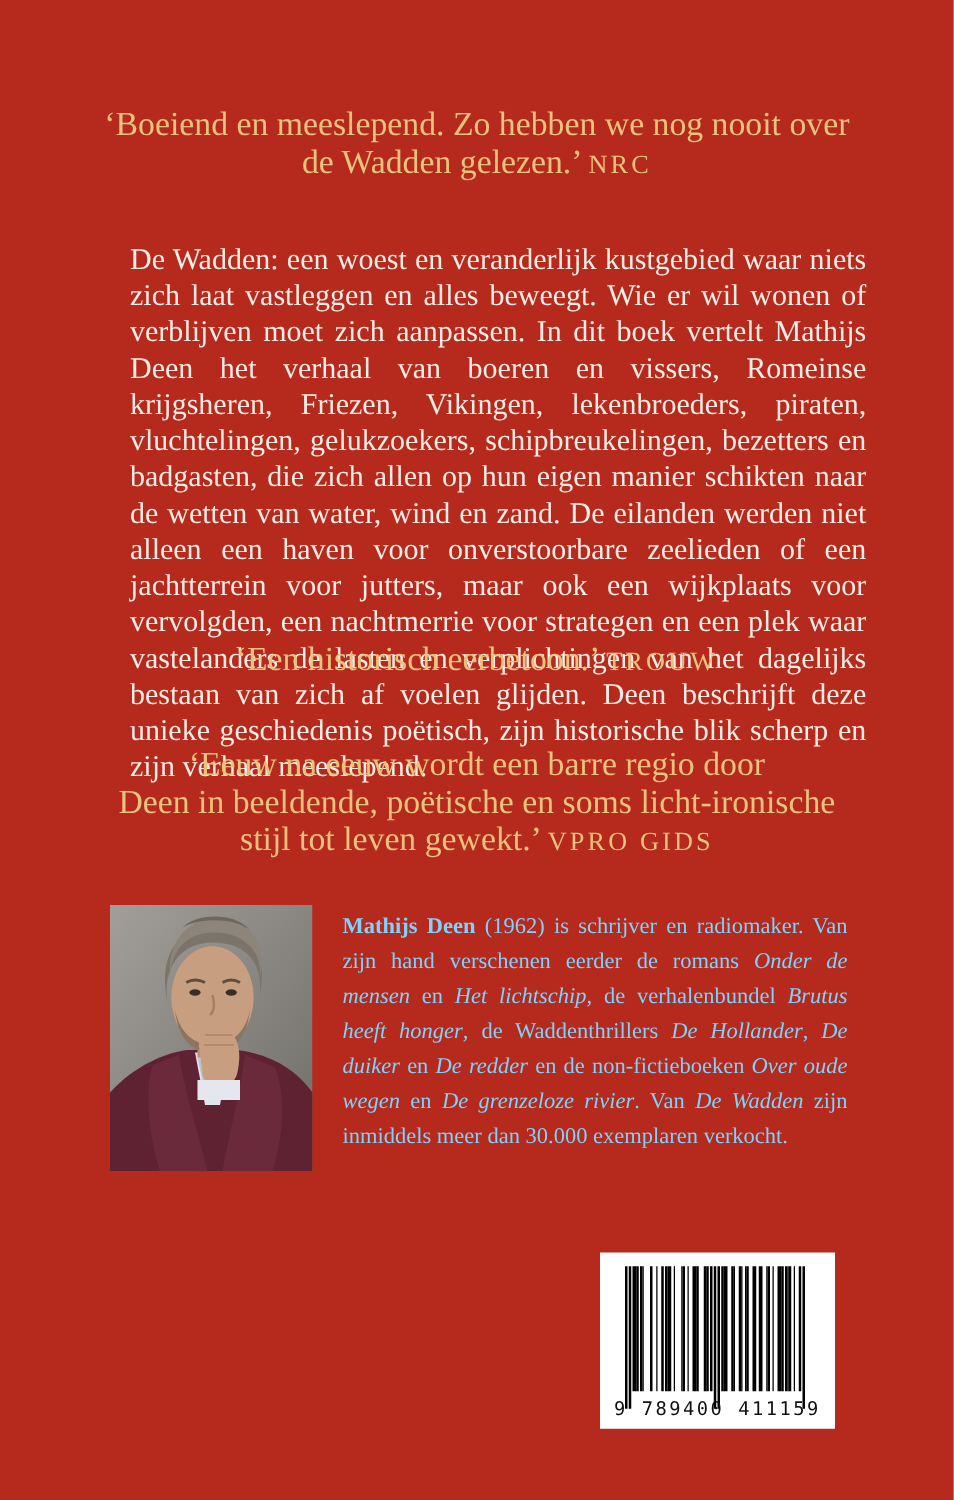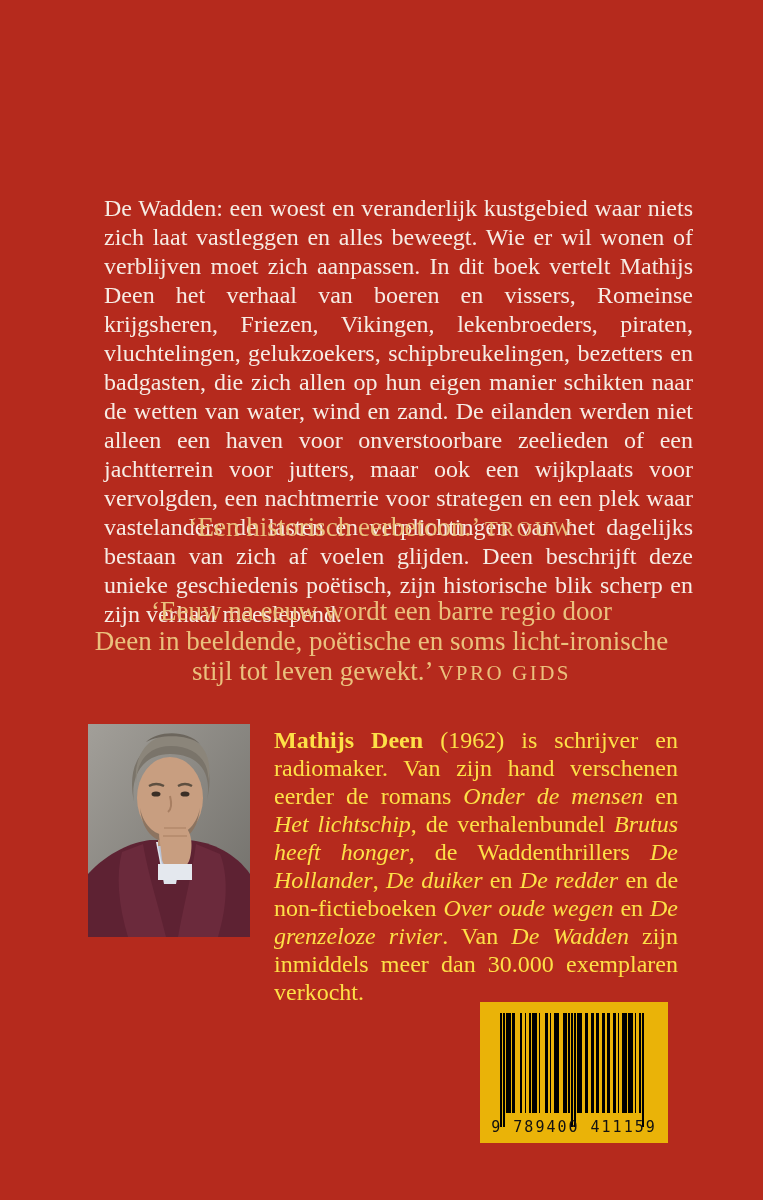--- a/index.html
+++ b/index.html
@@ -36,31 +36,31 @@
   }
   .photo{
     position:absolute;
     left:88px;top:724px;width:162px;height:213px;
   }
   .photo svg{display:block;width:100%;height:100%;}
   .bio{
     position:absolute;
     left:274px;top:726px;width:404px;
     margin:0;
-    color:#fde047;
-    font-size:24px;line-height:28px;
+    color:#7dd3fc;
+    font-size:18px;line-height:28px;
     text-align:justify;
     hyphens:auto;
   }
   .bio .bold{font-weight:bold;}
   .bio .italic{font-style:italic;}
   .barcode-box{
     position:absolute;
     left:480px;top:1002px;width:188px;height:141px;
-    background:#eab308;
+    background:#ffffff;
   }
   .bars{
     position:absolute;left:20px;top:11px;height:114px;
     display:flex;align-items:flex-start;
   }
   .module{width:1.55px;height:100px;}
   .bar{background:#000;}
   .guard{height:114px;}
   .barcode-number{
     position:absolute;left:0;bottom:7px;width:100%;
@@ -74,20 +74,22 @@
     left:88px;top:1124px;
     color:#f6ece4;
     font-size:25px;line-height:30px;
   }
 </style>
 </head>
 <body>
 
 <div class="cover">
 
+  <div class="quote q1"><span>‘Boeiend en meeslepend. Zo hebben we nog nooit over
+de Wadden gelezen.’ </span><span class="source">NRC</span></div>
 
   <p class="body-text">De Wadden: een woest en veranderlijk kustgebied waar niets zich laat vastleggen en alles beweegt. Wie er wil wonen of verblijven moet zich aanpassen. In dit boek vertelt Mathijs Deen het verhaal van boeren en vissers, Romeinse krijgsheren, Friezen, Vikingen, lekenbroeders, piraten, vluchtelingen, gelukzoekers, schipbreukelingen, bezetters en badgasten, die zich allen op hun eigen manier schikten naar de wetten van water, wind en zand. De eilanden werden niet alleen een haven voor onverstoorbare zeelieden of een jachtterrein voor jutters, maar ook een wijkplaats voor vervolgden, een nachtmerrie voor strategen en een plek waar vastelanders de lasten en verplichtingen van het dagelijks bestaan van zich af voelen glijden. Deen beschrijft deze unieke geschiedenis poëtisch, zijn historische blik scherp en zijn verhaal meeslepend.</p>
 
   <div class="quote q2"><span>‘Een historisch eerbetoon.’ </span><span class="source">TROUW</span></div>
 
   <div class="quote q3"><span>‘Eeuw na eeuw wordt een barre regio door
 Deen in beeldende, poëtische en soms licht-ironische
 stijl tot leven gewekt.’ </span><span class="source">VPRO GIDS</span></div>
 
   <div class="photo">

